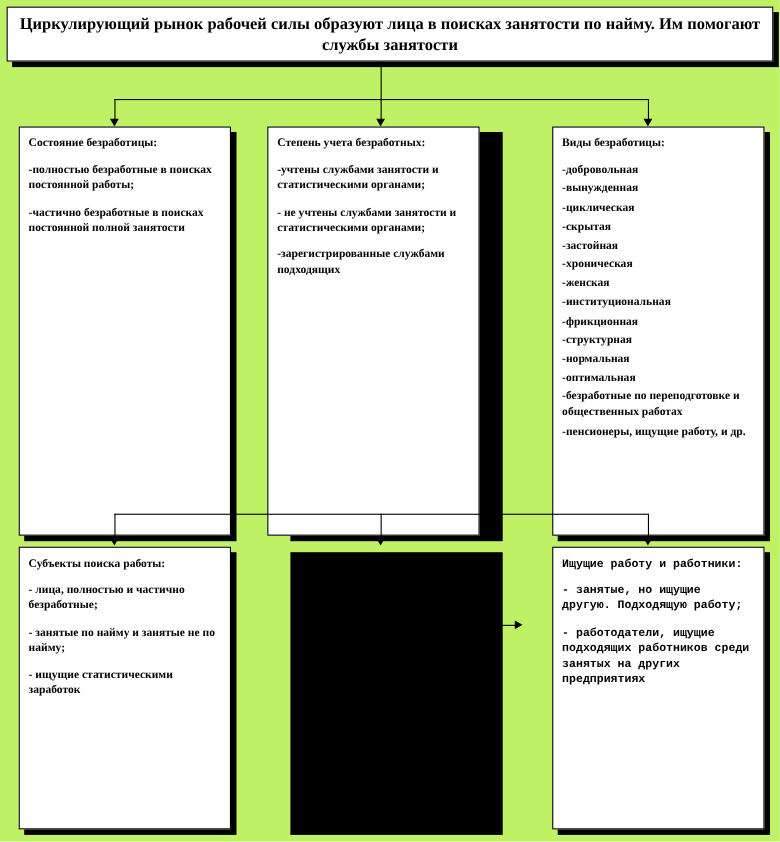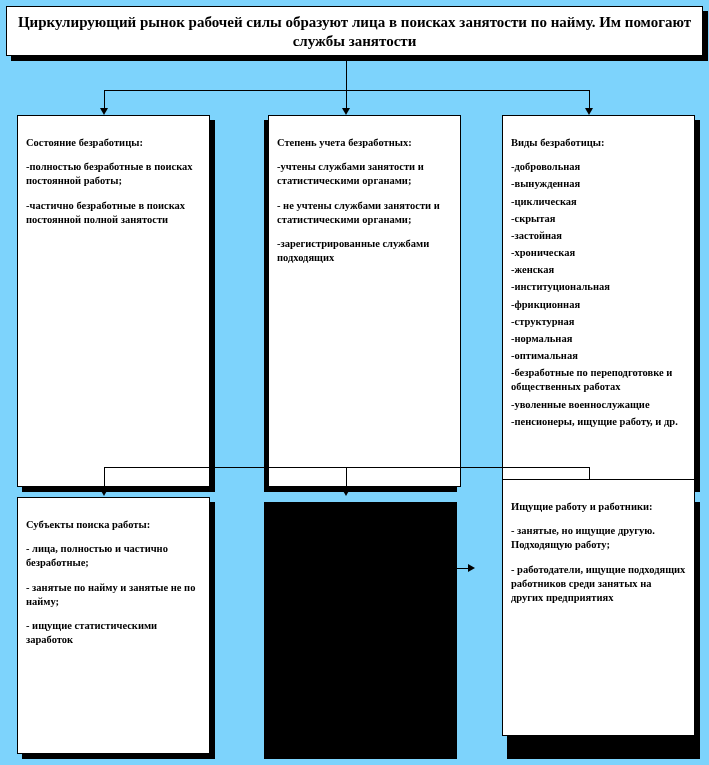--- a/index.html
+++ b/index.html
@@ -9,41 +9,41 @@
   }
   body {
     font-family: "Liberation Serif", serif;
     color: #000000;
   }
   #canvas {
     position: relative;
     width: 709px;
     height: 765px;
     overflow: hidden;
-    background: #7dd3fc;
+    background: #bef264;
   }
   .box {
     position: absolute;
     background: #ffffff;
     border: 1px solid #000000;
     box-sizing: border-box;
   }
   .shadow {
     position: absolute;
     background: #000000;
   }
   .title-box {
     padding: 6px 10px 4px 10px;
     text-align: center;
     font-weight: bold;
     font-size: 15px;
     line-height: 1.25;
   }
   .col-box {
-    padding: 20px 8px 8px 8px;
+    padding: 8px 8px 8px 8px;
     font-size: 10.5px;
     font-weight: bold;
     line-height: 1.35;
     overflow: hidden;
   }
   .col-head {
     margin: 0 0 10px 0;
     font-weight: bold;
   }
   .col-box ul {
@@ -100,21 +100,21 @@
   <div class="shadow" style="left:22px; top:120px; width:193px; height:372px;"></div>
   <div class="box col-box" style="left:17px; top:115px; width:193px; height:372px;">
     <div class="col-head">Состояние  безработицы:</div>
     <ul>
       <li>-полностью  безработные в поисках постоянной работы;</li>
       <li>-частично безработные в поисках постоянной полной занятости</li>
     </ul>
   </div>
 
   <div class="shadow" style="left:264px; top:120px; width:193px; height:372px;"></div>
-  <div class="box col-box" style="left:268px; top:115px; width:193px; height:372px;">
+  <div class="box col-box" style="left:243px; top:115px; width:193px; height:372px;">
     <div class="col-head">Степень  учета безработных:</div>
     <ul>
       <li>-учтены службами занятости и статистическими органами;</li>
       <li>- не  учтены службами занятости и статистическими органами;</li>
       <li>-зарегистрированные службами подходящих</li>
     </ul>
   </div>
 
   <div class="shadow" style="left:507px; top:120px; width:193px; height:372px;"></div>
   <div class="box col-box tight" style="left:502px; top:115px; width:193px; height:372px;">
@@ -126,21 +126,20 @@
       <li>-скрытая</li>
       <li>-застойная</li>
       <li>-хроническая</li>
       <li>-женская</li>
       <li>-институциональная</li>
       <li>-фрикционная</li>
       <li>-структурная</li>
       <li>-нормальная</li>
       <li>-оптимальная</li>
       <li>-безработные по переподготовке  и общественных  работах</li>
-      <li>-уволенные военнослужащие</li>
       <li>-пенсионеры, ищущие работу, и др.</li>
     </ul>
   </div>
 
   <div class="line hline" style="left:104px; top:467px; width:485px;"></div>
   <div class="line vline" style="left:104px; top:467px; height:23px;"></div>
   <div class="line vline" style="left:346px; top:467px; height:23px;"></div>
   <div class="line vline" style="left:589px; top:467px; height:23px;"></div>
   <div class="arrow-down" style="left:100px; top:489px;"></div>
   <div class="arrow-down" style="left:342px; top:489px;"></div>
@@ -155,21 +154,21 @@
     <ul>
       <li>- лица, полностью и частично безработные;</li>
       <li>- занятые по найму и занятые не по найму;</li>
       <li>- ищущие статистическими заработок</li>
     </ul>
   </div>
 
   <div class="shadow" style="left:264px; top:502px; width:193px; height:257px;"></div>
 
   <div class="shadow" style="left:507px; top:502px; width:193px; height:257px;"></div>
-  <div class="box col-box" style="left:502px; top:479px; width:193px; height:257px;">
+  <div class="box col-box" style="left:502px; top:497px; width:193px; height:257px;font-family:Liberation Mono, monospace;">
     <div class="col-head">Ищущие работу и работники:</div>
     <ul>
       <li>- занятые, но ищущие другую. Подходящую  работу;</li>
       <li>- работодатели, ищущие подходящих  работников среди занятых  на других предприятиях</li>
     </ul>
   </div>
 
 </div>
 
 </body></html>

